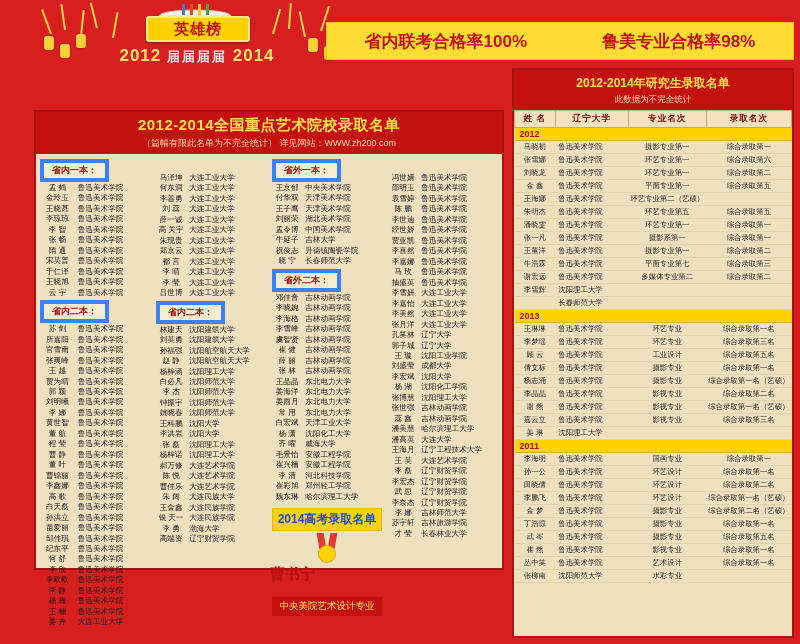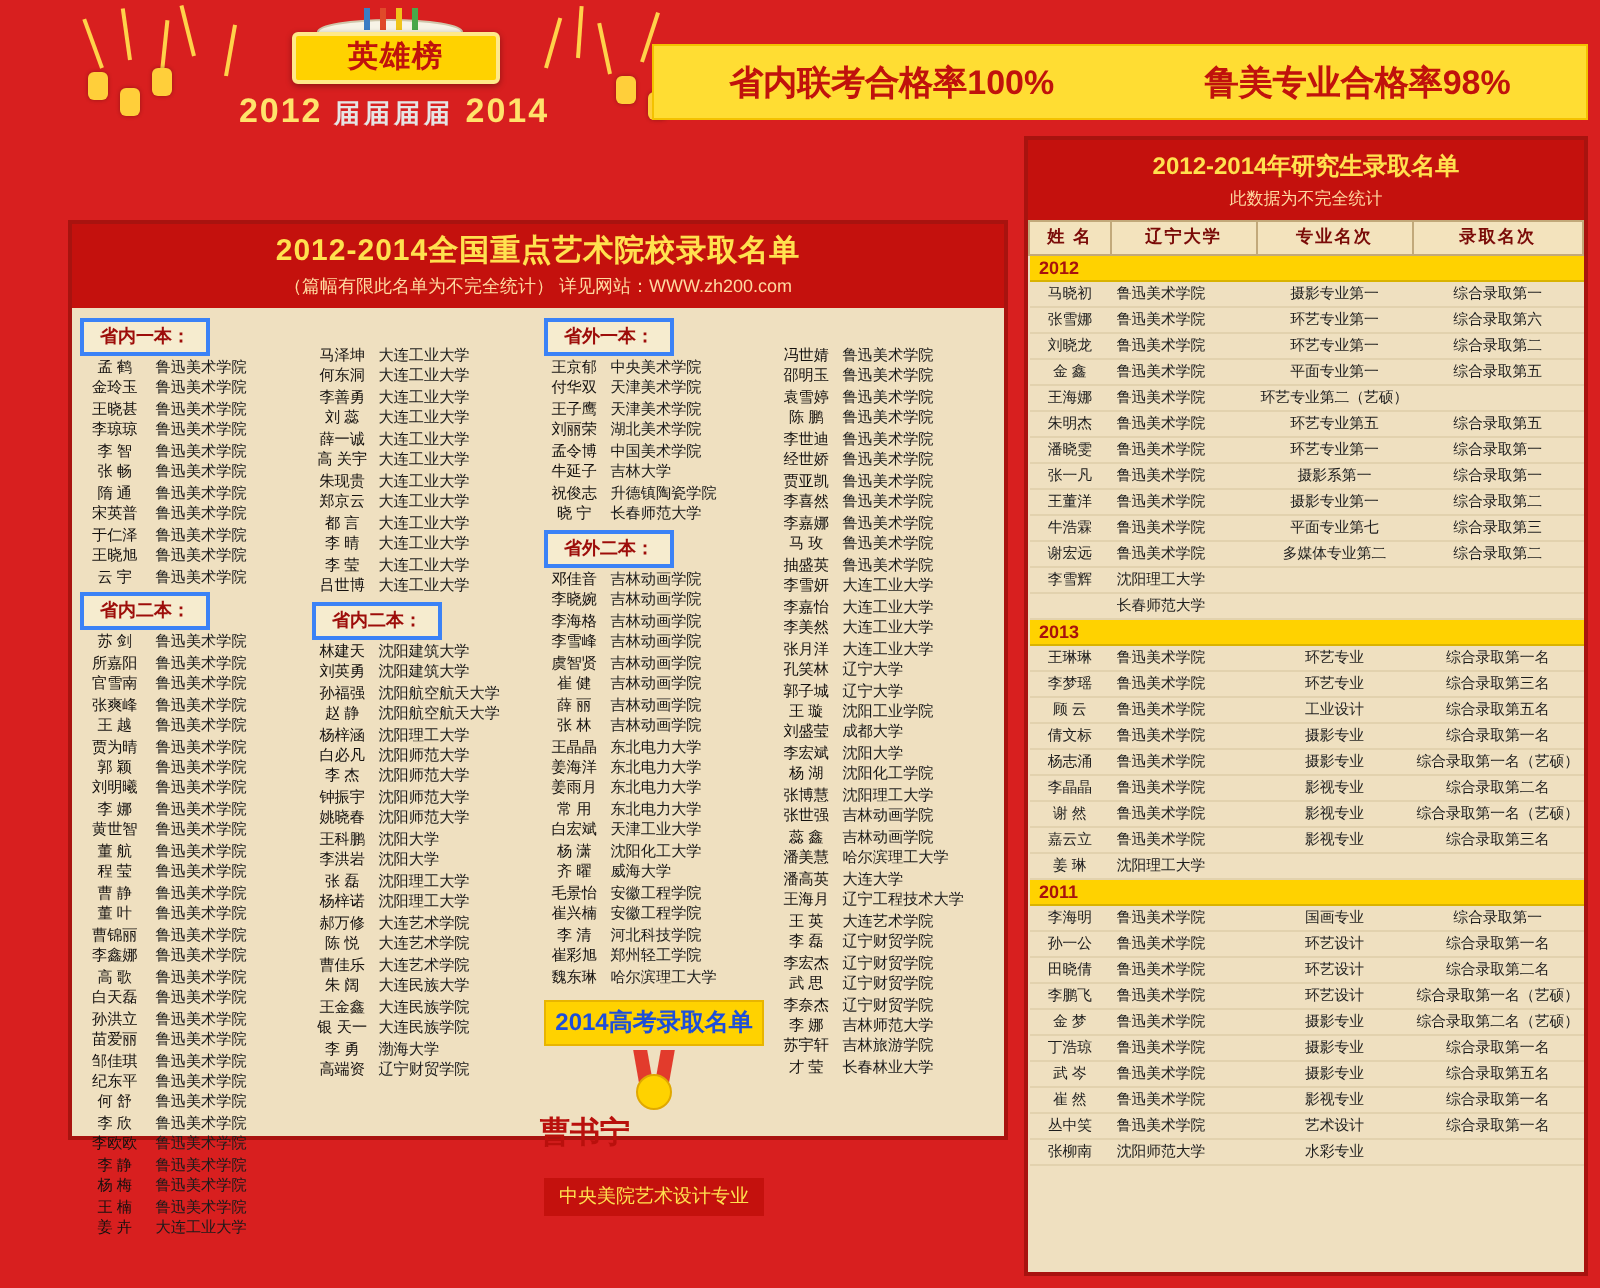--- a/index.html
+++ b/index.html
@@ -58,21 +58,21 @@
   }
   .panel-sub {
     background:#c4110d; color:#ffd9a0; text-align:center;
     font-size:9px; padding:0 0 4px;
   }
   .cols {
     display:flex; padding:3px 2px 0; gap:2px;
   }
   .col { flex:1 1 0; min-width:0; }
   .section-tag {
-    display:inline-block; background:#f6eccf; border:2px solid #3b82f6;
+    display:inline-block; background:#f6eccf; border:4px solid #3b82f6;
     color:#9d0d0a; font-size:9px; font-weight:bold;
     padding:1px 8px; margin:2px 0 1px 2px;
   }
   table.names { width:100%; border-collapse:collapse; }
   table.names td {
     font-size:7.6px; color:#1d1d1d; line-height:1.38;
     padding:0 1px; white-space:nowrap; overflow:hidden;
   }
   table.names td.n { width:34%; text-align:center; color:#14110f; }
   table.names td.s { width:66%; text-align:left; color:#1b1b1b; }

